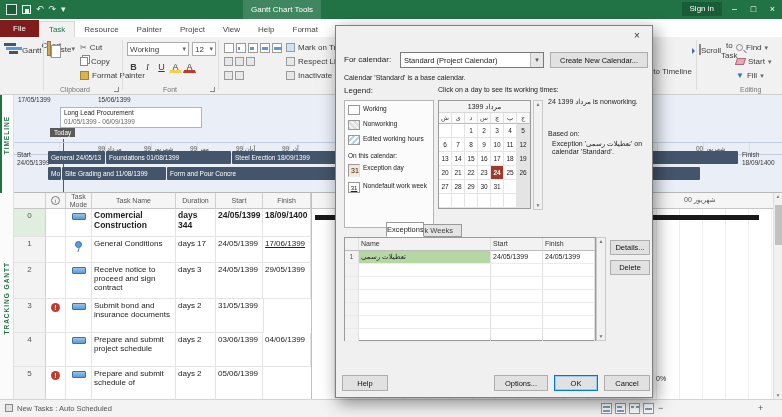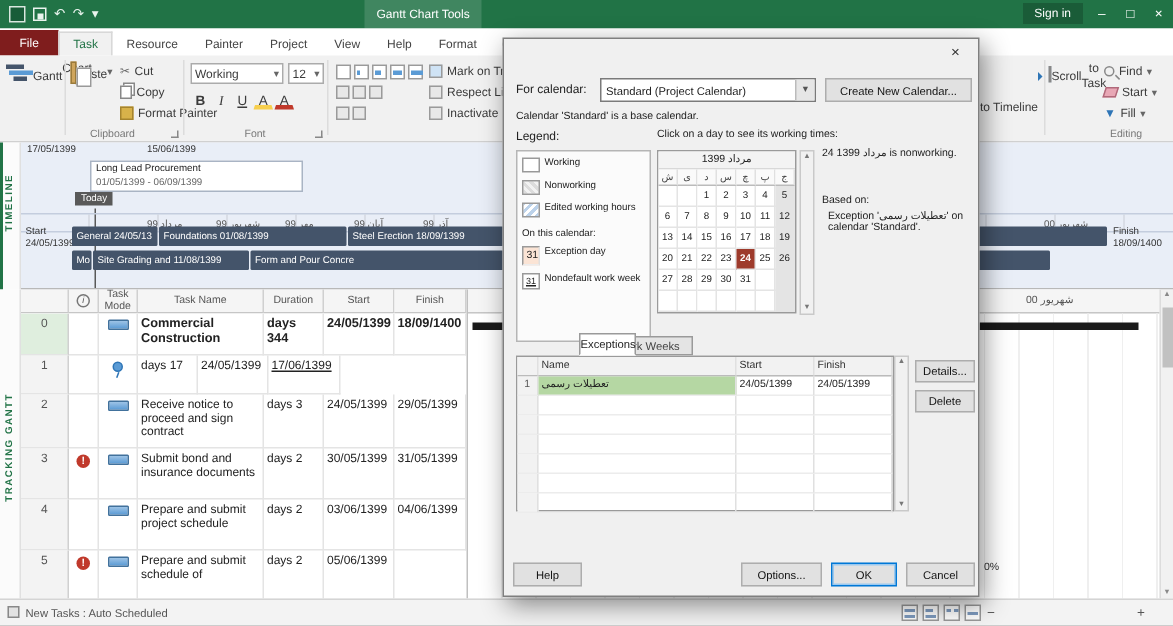--- a/index.html
+++ b/index.html
@@ -371,20 +371,21 @@
         <div class="tc c-dur">days 344</div>
         <div class="tc c-start">24/05/1399</div>
         <div class="tc c-fin">18/09/1400</div>
       </div>
       <div class="trow" style="height: 26px;">
         <div class="tc c-num">1</div>
         <div class="tc c-ind"></div>
         <div class="tc c-mode">
           <span class="pin-ic"></span>
         </div>
+        <div class="tc c-name">General Conditions</div>
         <div class="tc c-dur">days 17</div>
         <div class="tc c-start">24/05/1399</div>
         <div class="tc c-fin u">17/06/1399</div>
       </div>
       <div class="trow" style="height: 36px;">
         <div class="tc c-num">2</div>
         <div class="tc c-ind"></div>
         <div class="tc c-mode">
           <span class="auto-ic"></span>
         </div>
@@ -394,21 +395,20 @@
         <div class="tc c-fin">29/05/1399</div>
       </div>
       <div class="trow" style="height: 34px;">
         <div class="tc c-num">3</div>
         <div class="tc c-ind"><span class="warn-ic">!</span></div>
         <div class="tc c-mode">
           <span class="auto-ic"></span>
         </div>
         <div class="tc c-name">Submit bond and insurance documents</div>
         <div class="tc c-dur">days 2</div>
-        <div class="tc c-start">30/05/1399</div>
         <div class="tc c-fin">31/05/1399</div>
       </div>
       <div class="trow" style="height: 34px;">
         <div class="tc c-num">4</div>
         <div class="tc c-ind"></div>
         <div class="tc c-mode">
           <span class="auto-ic"></span>
         </div>
         <div class="tc c-name">Prepare and submit project schedule</div>
         <div class="tc c-dur">days 2</div>

